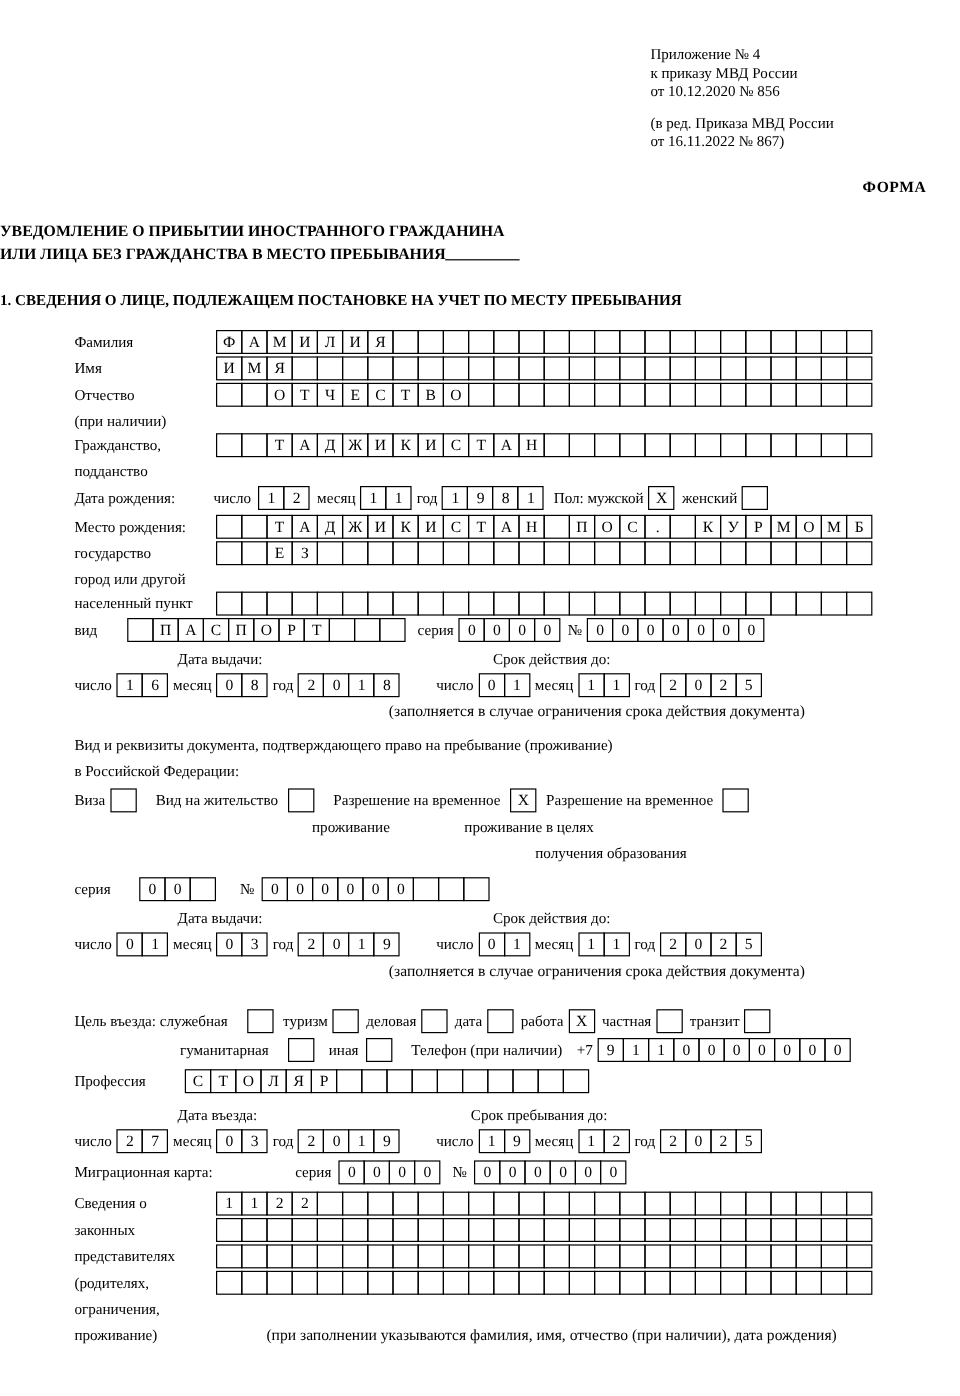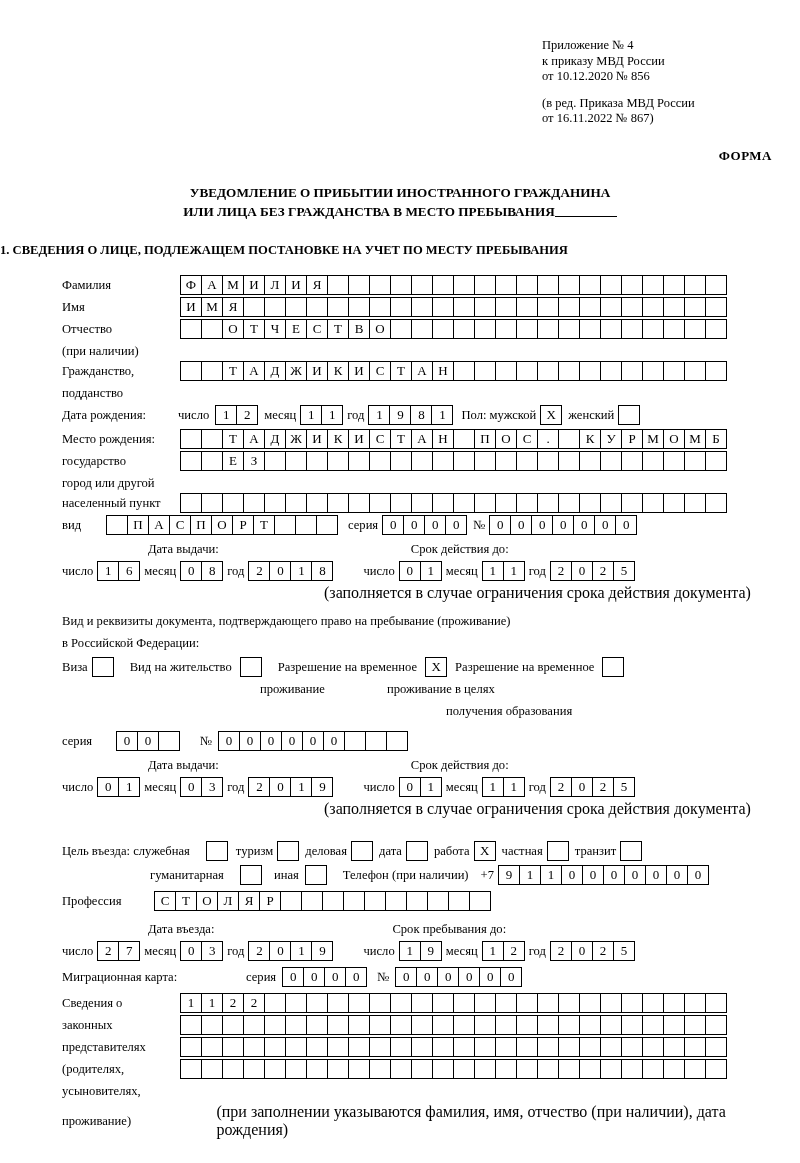--- a/index.html
+++ b/index.html
@@ -37,21 +37,21 @@
     right: 28px;
     font-weight: bold;
     font-size: 13px;
     letter-spacing: 0.5px;
   }
   .title {
     position: absolute;
     top: 183px;
     left: 0;
     width: 800px;
-    text-align: center;
+    text-align: left;
     font-weight: bold;
     font-size: 13.2px;
     line-height: 19px;
   }
   .title .ln2 { display: inline-block; }
   .ul { display:inline-block; width:62px; border-bottom:1px solid #000; height:12px; vertical-align: -1px;}
   .section1 {
     position: absolute;
     top: 243px;
     left: 0;
@@ -99,21 +99,21 @@
   .gap4 { width: 4px; }
   .gap6 { width: 6px; }
   .gap8 { width: 8px; }
   .gap10 { width: 10px; }
   .gap12 { width: 12px; }
   .gap16 { width: 16px; }
   .gap20 { width: 20px; }
   .gap30 { width: 30px; }
   .lblcol { width: 118px; font-size: 12.6px; }
   .docline { font-weight: bold; font-size: 12.1px; }
-  .footnote { font-size: 16px; }
+  .footnote { font-size: 13px; }
 </style>
 </head>
 <body>
 
 <div class="page">
 
   <div class="hdr">
     <div>Приложение № 4</div>
     <div>к приказу МВД России</div>
     <div>от 10.12.2020 № 856</div>
@@ -893,21 +893,21 @@
           <div class="cell"></div>
           <div class="cell"></div>
           <div class="cell"></div>
           <div class="cell"></div>
           <div class="cell"></div>
           <div class="cell"></div>
           <div class="cell"></div>
         </div>
     </div>
     <div class="row">
-      <div class="lbl" style="width:118px">усыновителях,</div>
+      <div class="lbl" style="width:118px">ограничения,</div>
     </div>
     <div class="row">
       <div class="lbl" style="width:118px">проживание)</div>
       <div class="footnote" style="margin-left:42px">(при заполнении указываются фамилия, имя, отчество (при наличии), дата рождения)</div>
     </div>
 
   </div>
 </div>
 
 </body></html>

